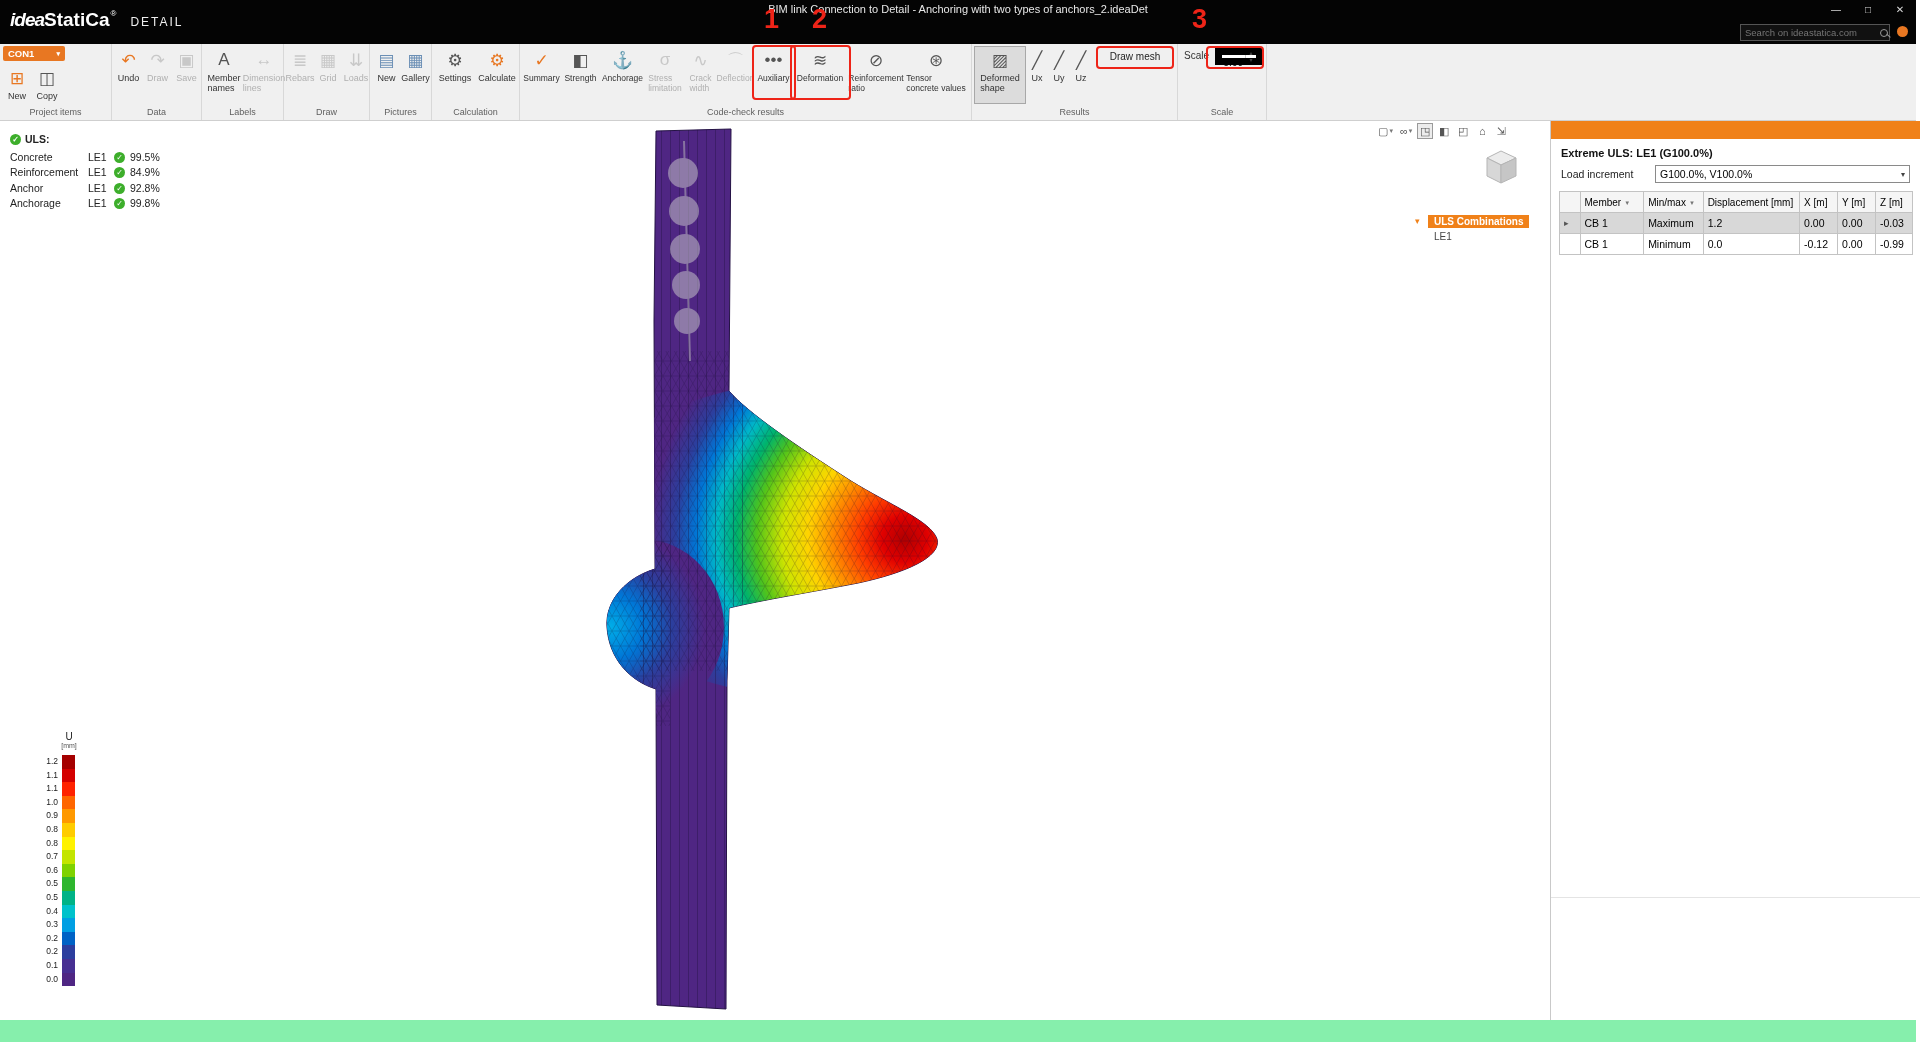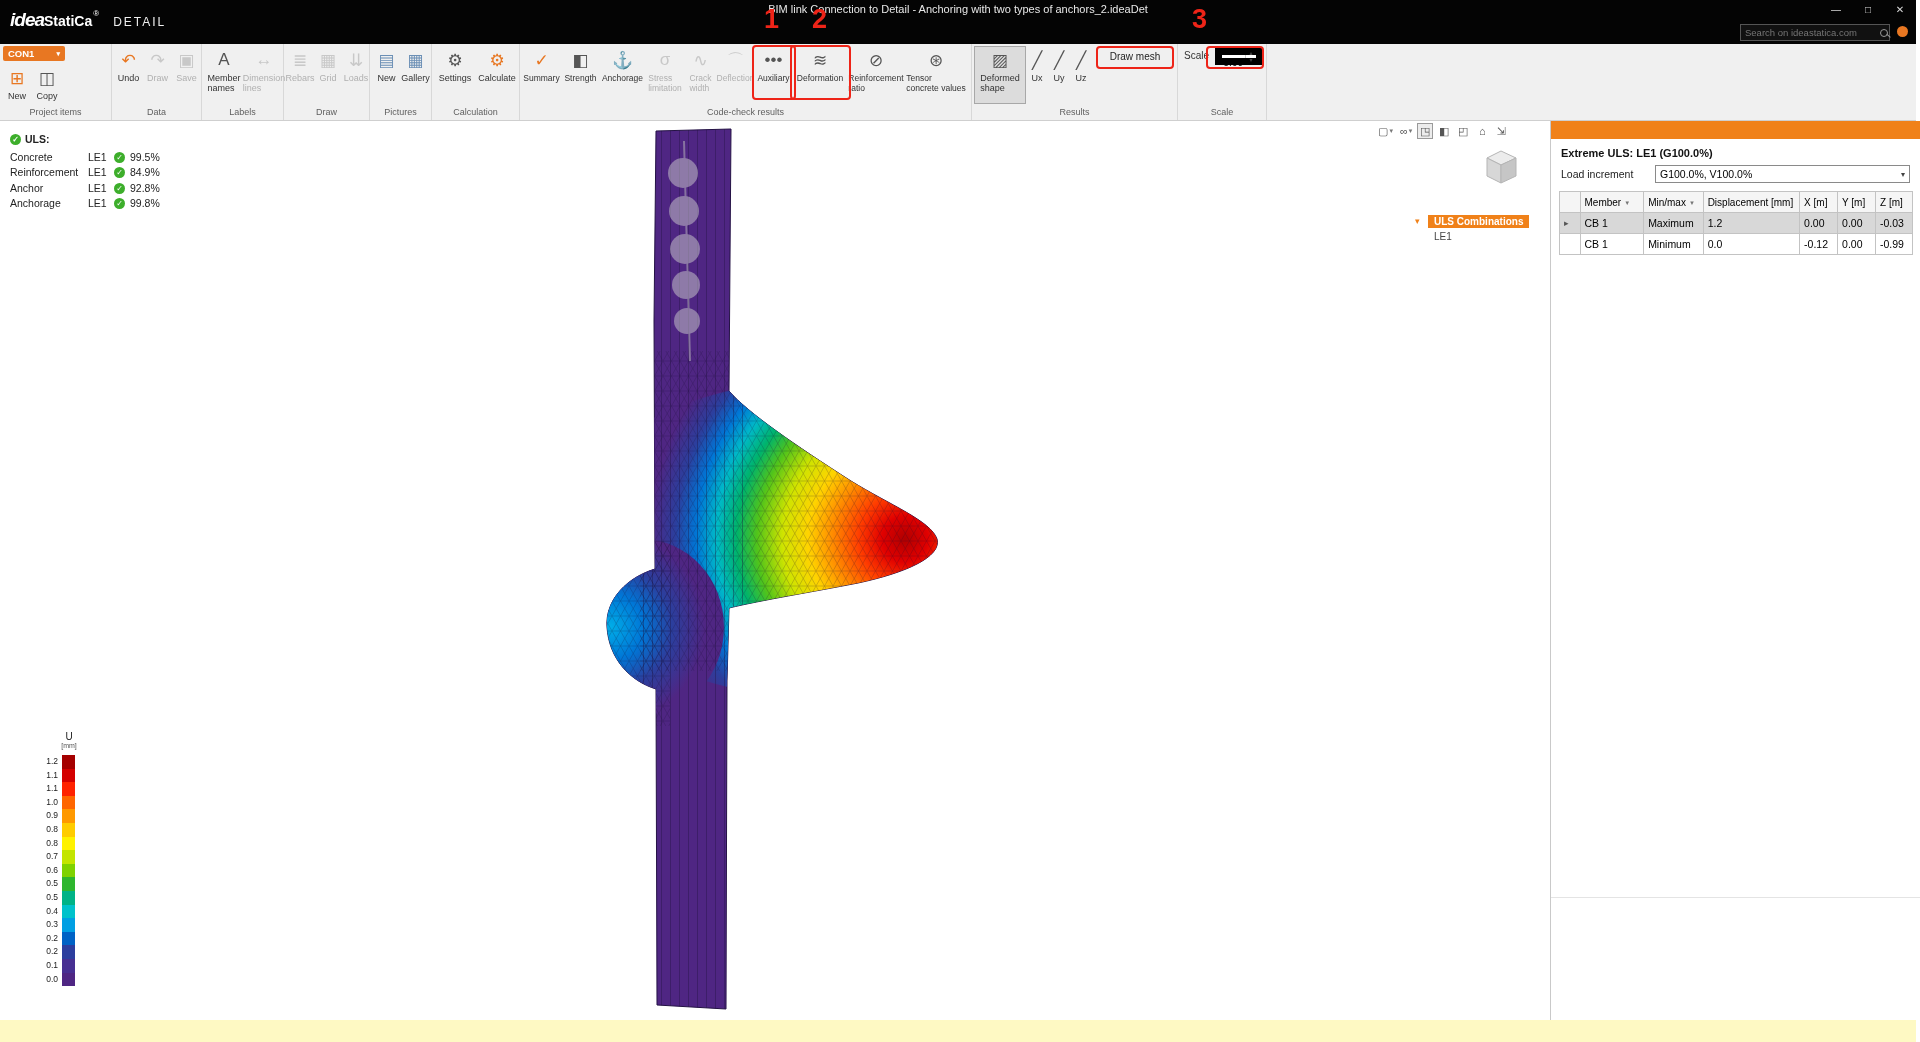--- a/index.html
+++ b/index.html
@@ -1,23 +1,23 @@
 <!DOCTYPE html>
 <html><head>
 <meta charset="utf-8">
 <style>
   *{box-sizing:border-box;margin:0;padding:0}
   html,body{width:1920px;height:1042px;font-family:"Liberation Sans",sans-serif;background:#fff;overflow:hidden}
-  #app{position:relative;width:1916px;height:1042px;background:#fef9c3}
+  #app{position:relative;width:1916px;height:1042px;background:#86efac}
 
   
   .topbar{position:absolute;top:0;left:0;width:100%;height:44px;background:#040404}
   .logo{position:absolute;left:10px;top:9px;color:#fff;display:flex;align-items:baseline}
   .logo .b1{font-size:19px;font-weight:bold;font-style:italic;letter-spacing:-1px}
-  .logo .b2{font-size:14px;font-weight:bold}
+  .logo .b2{font-size:19px;font-weight:bold}
   .logo .reg{font-size:8px;margin-left:1px;align-self:flex-start}
   .logo .prod{font-size:12px;margin-left:14px;letter-spacing:2px;color:#efefef}
   .win-title{position:absolute;top:3px;left:0;width:100%;text-align:center;color:#e8e8e8;font-size:11px}
   .win-controls{position:absolute;top:0;right:0;display:flex}
   .win-controls span{width:32px;height:18px;display:flex;align-items:center;justify-content:center;color:#d9d9d9;font-size:10px;cursor:default}
   .menubar{position:absolute;left:308px;top:20px;height:24px;display:flex;gap:28px}
   .menu-item{color:#fff;font-size:11.5px;font-weight:bold;letter-spacing:.4px;display:flex;align-items:center;padding:0 4px;position:relative;cursor:default}
   .menu-item.active{color:#f39324}
   .menu-item.active::after{content:"";position:absolute;left:2px;right:2px;bottom:1px;height:2px;background:#f39324}
   .search-box{position:absolute;right:26px;top:24px;width:150px;height:17px;background:#111;border:1px solid #555;display:flex;align-items:center;padding:0 4px}

